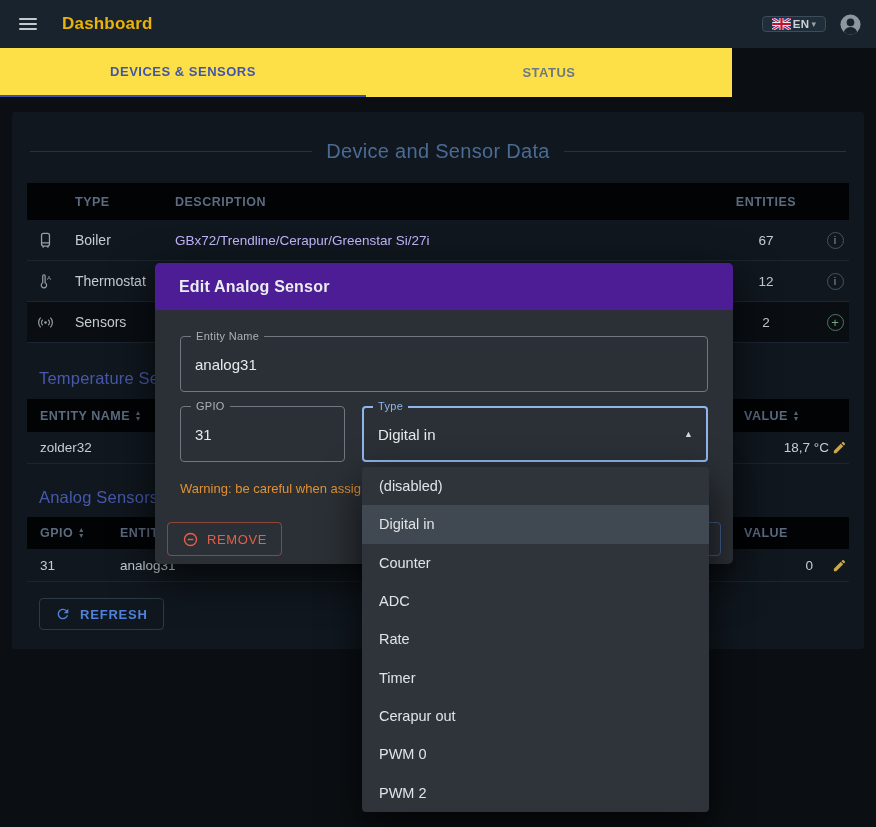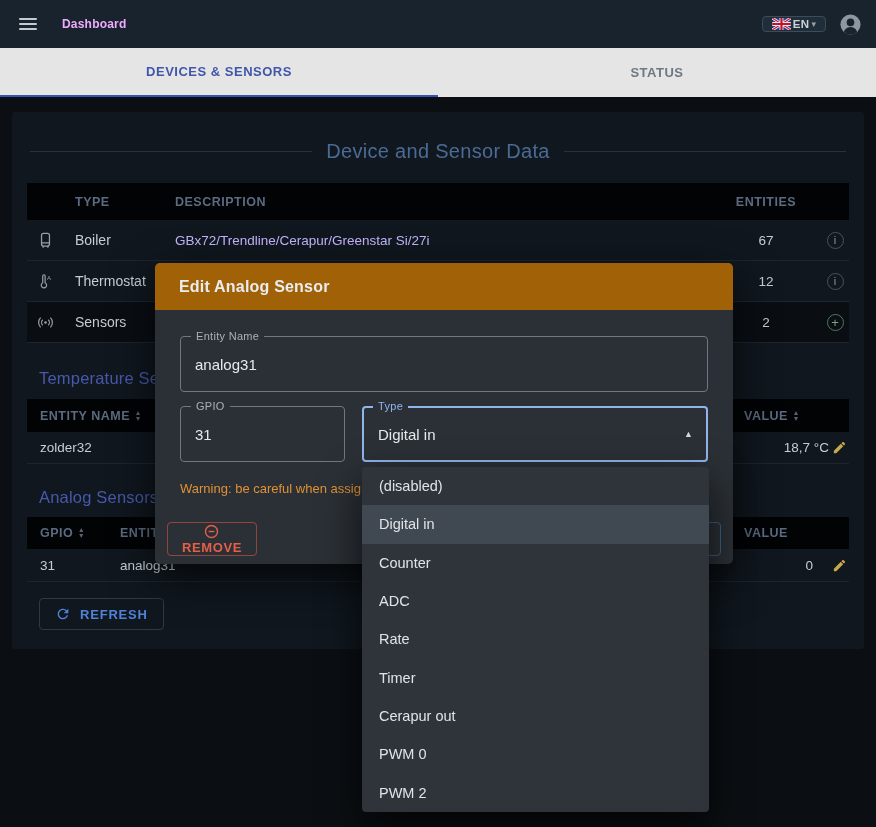--- a/index.html
+++ b/index.html
@@ -5,30 +5,30 @@
   * { margin:0; padding:0; box-sizing:border-box; }
   body { background:#0b0f13; }
   .screen{position:relative;width:876px;height:827px;overflow:hidden;background:#0b0f13;
     font-family:"Liberation Sans","DejaVu Sans",sans-serif;color:#c6cdd3;}
 
   
   .appbar{position:absolute;left:0;top:0;width:876px;height:48px;background:#18232d;
     display:flex;align-items:center;padding:0 14px;}
   .burger{display:flex;flex-direction:column;gap:3px;width:18px;cursor:pointer;margin-left:5px;}
   .burger i{display:block;height:2px;background:#c3cad0;border-radius:1px;}
-  .app-title{margin-left:25px;font-size:12px;font-weight:700;color:#f0abfc;letter-spacing:.2px;}
+  .app-title{margin-left:25px;font-size:17px;font-weight:700;color:#eab308;letter-spacing:.2px;}
   .appbar-right{margin-left:auto;display:flex;align-items:center;gap:13px;}
   .lang-btn{height:16px;padding:0 9px;border:1px solid #3e4c59;border-radius:4px;background:#202e3a;
     display:flex;align-items:center;gap:2px;cursor:pointer;}
   .lang-btn .lbl{font-size:11.5px;font-weight:700;color:#ccd3d9;letter-spacing:.4px;}
   .lang-btn .caret{font-size:9px;color:#97a1aa;}
   .avatar{width:23px;height:23px;display:flex;cursor:pointer;}
 
   
-  .tabs{position:absolute;left:0;top:48px;width:876px;height:49px;background:#e5e5e5;display:flex;}
+  .tabs{position:absolute;left:0;top:48px;width:732px;height:49px;background:#fde047;display:flex;}
   .tab{flex:1;display:flex;align-items:center;justify-content:center;font-size:13px;font-weight:700;
     letter-spacing:.5px;color:#6d7883;cursor:pointer;}
   .tab.active{color:#4156ab;border-bottom:2px solid #3c50b0;}
 
   
   .card{position:absolute;left:12px;top:112px;width:852px;height:537px;background:#10171e;
     border-radius:3px;padding-top:27px;}
   .title-row{display:flex;align-items:center;height:24px;padding:0 18px;}
   .title-row .line{flex:1;height:1px;background:#273240;}
   .page-title{margin:0 14px;font-size:20px;font-weight:500;color:#4a6b95;letter-spacing:.3px;}
@@ -69,38 +69,38 @@
     color:#4759ad;letter-spacing:.2px;}
   h2.section.mt23{margin-top:23px;}
 
   .refresh-btn{margin:16px 0 0 27px;height:32px;display:inline-flex;align-items:center;gap:9px;
     padding:0 15px;border:1px solid #2c3a47;border-radius:4px;background:transparent;color:#4f82d8;
     font-family:inherit;font-size:13px;font-weight:700;letter-spacing:.8px;cursor:pointer;}
 
   
   .dialog{position:absolute;left:155px;top:263px;width:578px;height:301px;background:#2b3036;
     border-radius:5px;box-shadow:0 14px 44px rgba(0,0,0,.7);z-index:10;}
-  .dlg-head{height:47px;background:#a16207;border-radius:5px 5px 0 0;display:flex;align-items:center;
+  .dlg-head{height:47px;background:#4c1d95;border-radius:5px 5px 0 0;display:flex;align-items:center;
     padding-left:24px;font-size:16px;font-weight:700;color:#eaedf0;letter-spacing:.2px;}
   .field{position:absolute;border:1px solid #70777e;border-radius:4px;cursor:text;}
   .field .flabel{position:absolute;top:-7px;left:10px;font-size:11px;color:#abb1b7;background:#2b3036;
     padding:0 5px;letter-spacing:.3px;}
   .field .fvalue{position:absolute;left:14px;top:50%;transform:translateY(-50%);font-size:15px;color:#e7eaec;}
   .field.focused{border:2px solid #8fb5ec;cursor:pointer;}
   .field.focused .flabel{color:#8fb5ec;top:-8px;left:9px;}
   .field .caret-up{position:absolute;right:13px;top:50%;transform:translateY(-50%);font-size:9px;color:#d3d8dc;}
   .f-entity{left:25px;top:73px;width:528px;height:56px;}
   .f-gpio{left:25px;top:143px;width:165px;height:56px;}
   .f-type{left:207px;top:143px;width:346px;height:56px;}
   .warning{position:absolute;left:25px;top:218px;font-size:13px;color:#e09135;white-space:nowrap;}
   .actions{position:absolute;left:12px;right:12px;top:258px;height:36px;display:flex;
     align-items:center;justify-content:space-between;}
-  .btn-remove{height:34px;display:inline-flex;align-items:center;gap:0;padding:0 14px;
+  .btn-remove{height:34px;display:inline-flex;align-items:center;gap:8px;padding:0 14px;
     border:1px solid rgba(230,90,65,.55);border-radius:4px;background:transparent;color:#e45f48;
-    font-family:inherit;font-size:13px;font-weight:700;letter-spacing:.6px;cursor:pointer;flex-direction:column;}
+    font-family:inherit;font-size:13px;font-weight:400;letter-spacing:.6px;cursor:pointer;}
   .btn-confirm{width:110px;height:34px;border:1px solid #3e5d8a;border-radius:4px;background:transparent;cursor:pointer;}
 
   
   .menu{position:absolute;left:362px;top:467px;width:347px;height:345px;background:#2f343a;
     border-radius:4px;box-shadow:0 16px 40px rgba(0,0,0,.72);z-index:30;display:flex;flex-direction:column;overflow:hidden;text-align:center;}
   .opt{flex:1;display:flex;align-items:center;padding-left:17px;font-size:14.5px;color:#e1e4e7;cursor:pointer;}
   .opt.selected{background:#404952;}
 </style>
 </head>
 <body>

